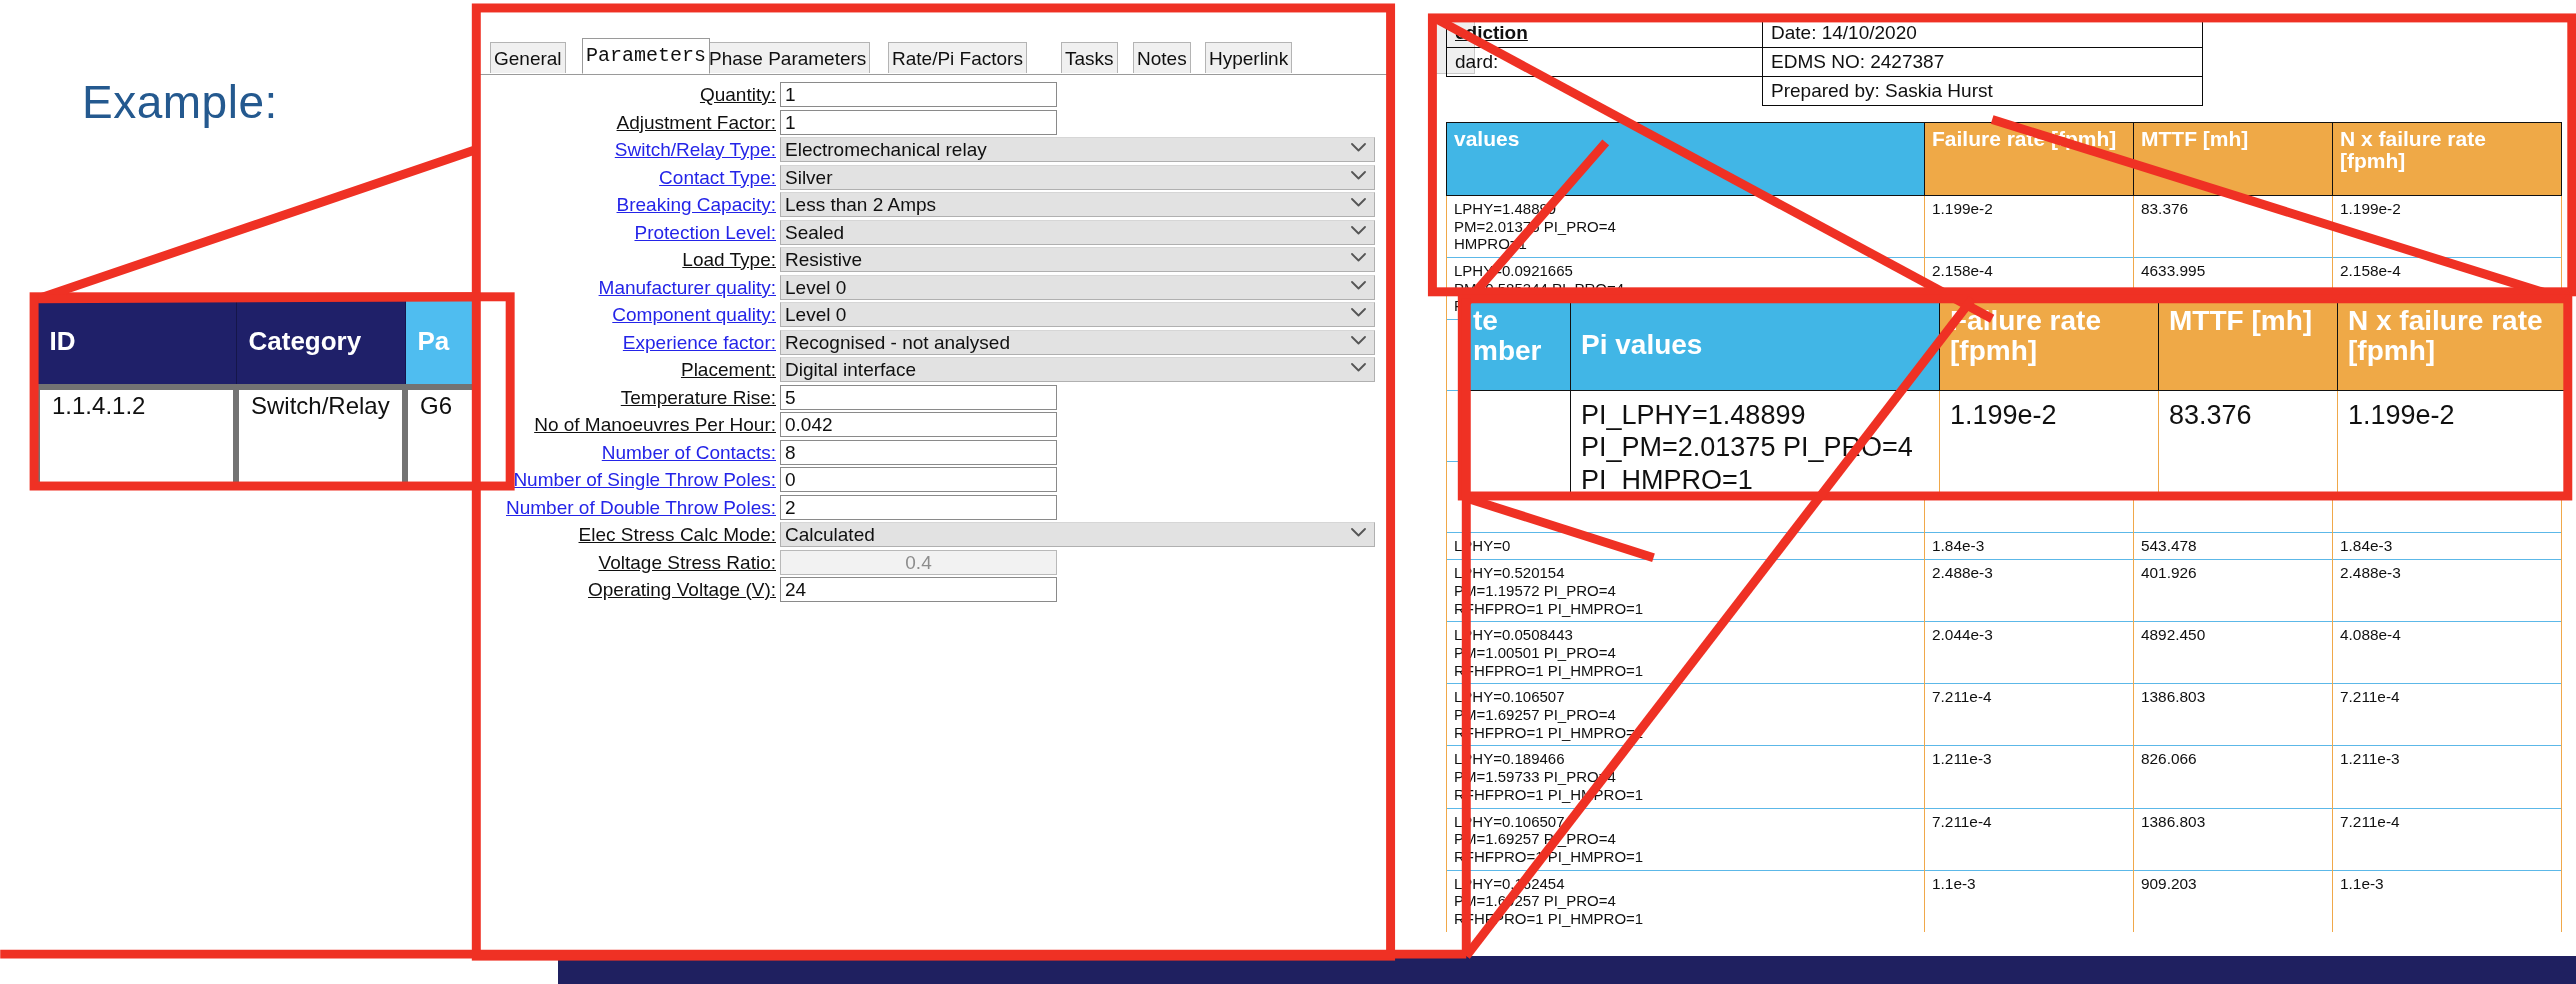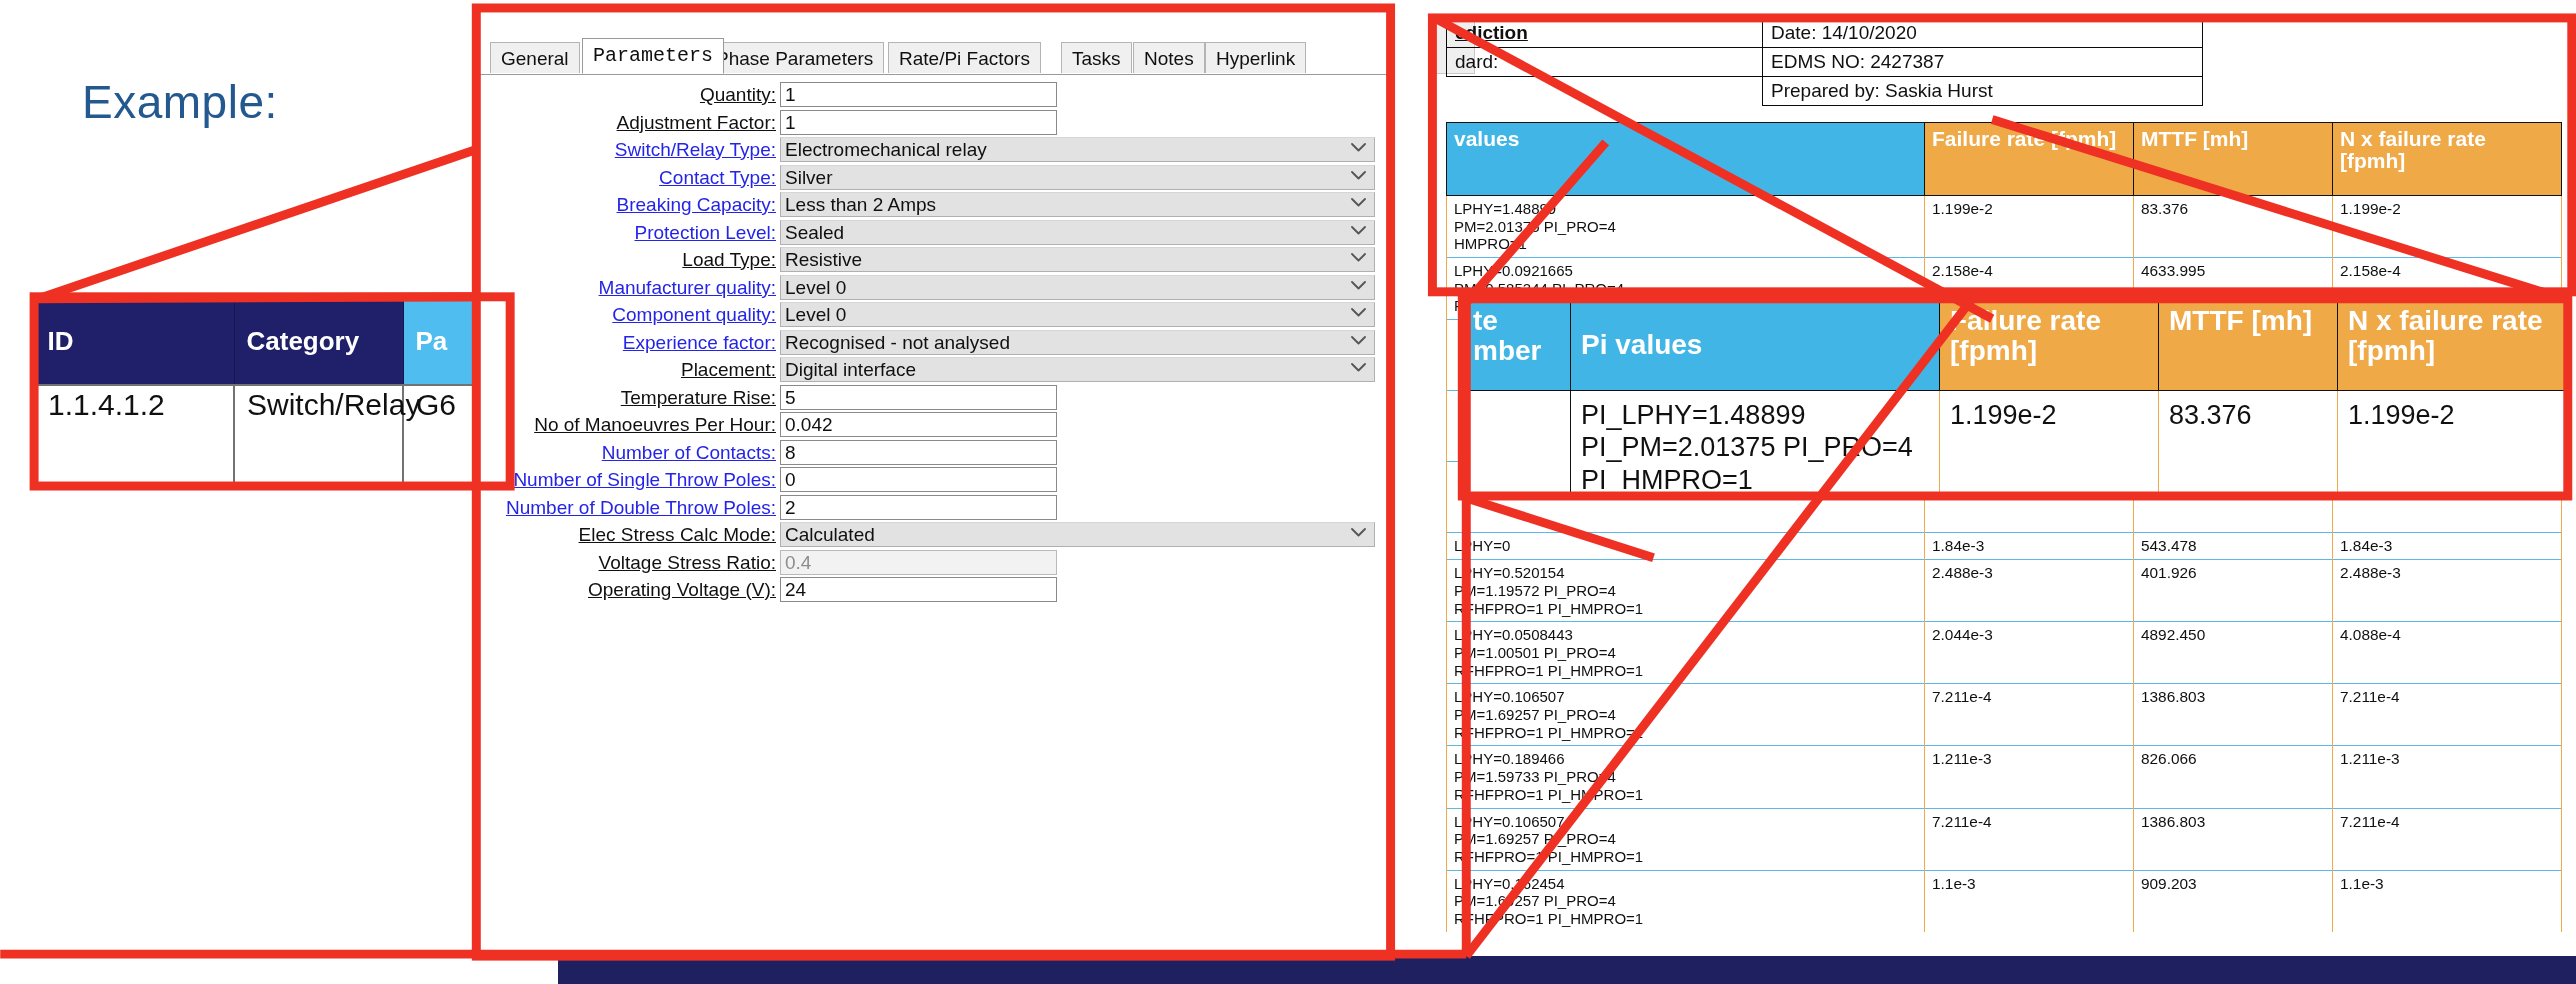--- a/index.html
+++ b/index.html
@@ -84,21 +84,21 @@
   .left-table col.c3{width:149px;}
   .left-table th{
     height:86px;text-align:left;vertical-align:middle;
     color:#ffffff;font-weight:700;font-size:26px;
     padding:0 12px;border:1px solid #15164a;
   }
   .lt-navy{background:#1f2069;}
   .lt-cyan{background:#4fbdf0;}
   .left-table td{
     height:98px;vertical-align:top;padding:2px 12px;
-    border:2px solid #737373;font-size:30px;
+    border:6px solid #737373;font-size:24px;
   }
   .left-table td.cyanline{border-bottom:1px solid #9fdcf7;}
 
   
   .callout-pi{
     position:absolute;left:1462px;top:299px;width:1106px;height:197px;
     background:#ffffff;overflow:hidden;
   }
   .pi-table{
     border-collapse:collapse;table-layout:fixed;width:1126px;
@@ -130,21 +130,21 @@
     position:absolute;left:478px;top:12px;width:912px;height:946px;
     background:#ffffff;
     font-family:"Liberation Sans", sans-serif;
   }
   .tabstrip{
     position:absolute;left:0px;top:26px;width:912px;height:36px;
     border-bottom:1px solid #9a9a9a;background:#ffffff;
   }
   .tab{
     position:absolute;top:4px;height:31px;line-height:31px;
-    padding:0 10px;font-size:19px;color:#101010;
+    padding:0 3px;font-size:19px;color:#101010;
     background:#f0f0f0;border:1px solid #b4b4b4;border-bottom:none;
     white-space:nowrap;box-sizing:border-box;
   }
   .tab.active{
     top:0px;height:36px;line-height:34px;background:#ffffff;
     border:1px solid #9a9a9a;border-bottom:1px solid #ffffff;
     font-size:20px;z-index:3;
   }
 
   .form{
@@ -161,21 +161,21 @@
   }
   .lbl.blue{color:#2424e8;text-align:center;}
   .fld{
     position:absolute;left:302px;top:0px;height:25px;
     box-sizing:border-box;font-size:19px;line-height:23px;
     padding:0 4px;color:#101010;white-space:nowrap;overflow:hidden;
   }
   .fld.text{
     width:277px;background:#ffffff;border:1px solid #8a8a8a;
   }
-  .fld.dim{color:#8d8d8d;background:#f2f2f2;border:1px solid #b9b9b9;width:277px;}
+  .fld.dim{color:#8d8d8d;background:#f2f2f2;border:1px solid #b9b9b9;width:277px;text-align:center;}
   .fld.combo{
     width:595px;background:#e2e2e2;border:1px solid #b0b0b0;
     border-top-color:#d6d6d6;
   }
   .chev{
     position:absolute;right:8px;top:5px;width:15px;height:9px;
   }
   .chev svg{display:block;}
 
   

